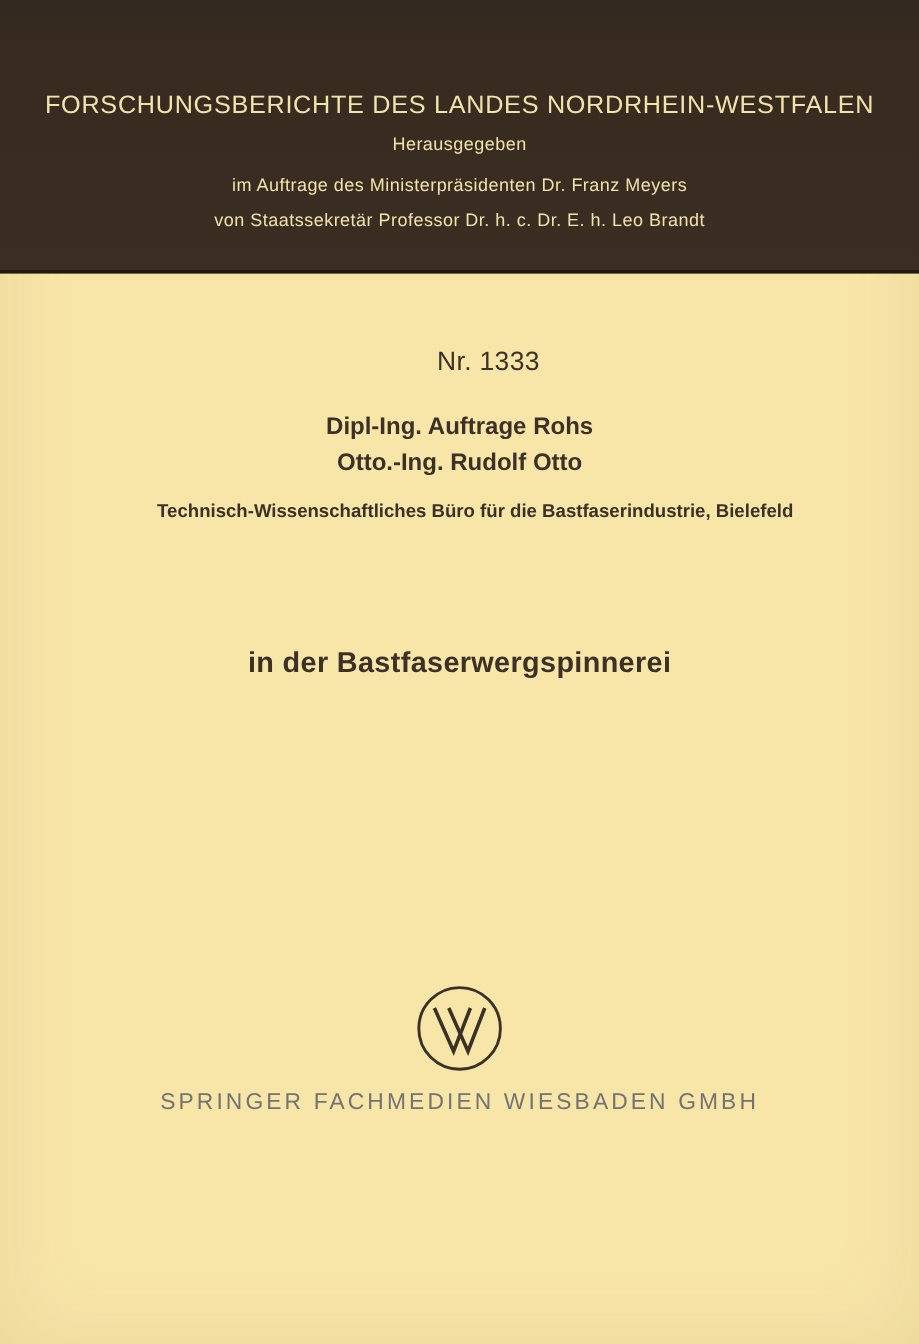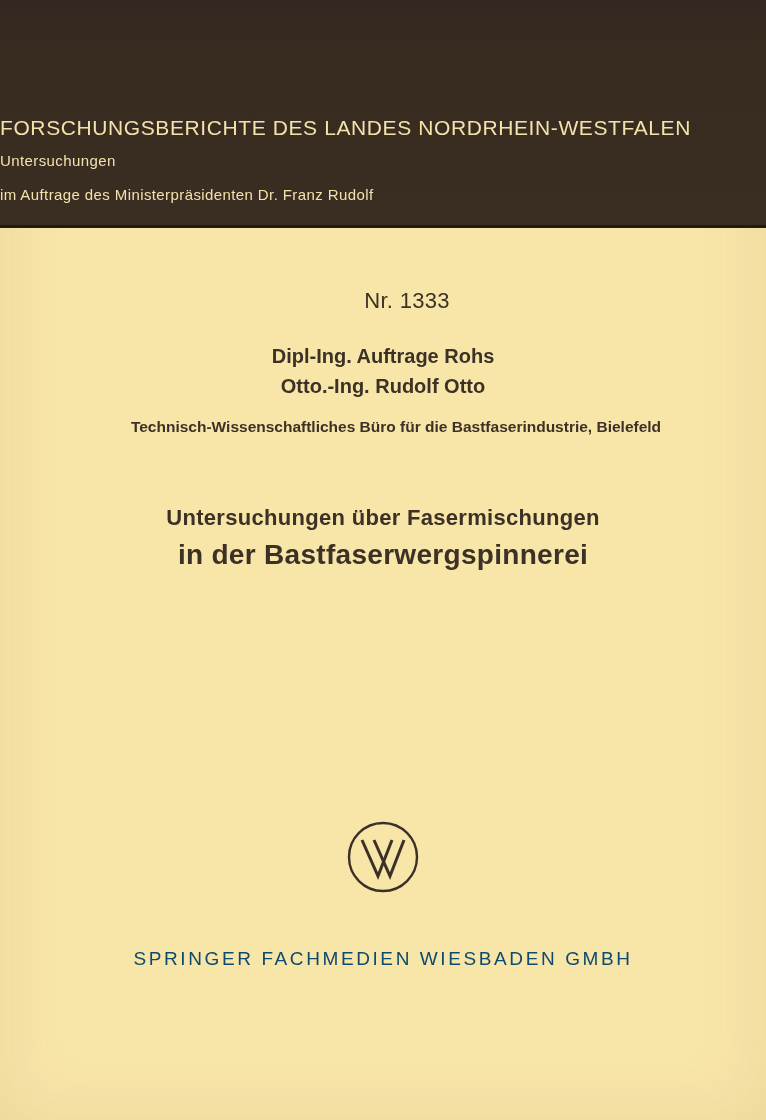--- a/index.html
+++ b/index.html
@@ -23,24 +23,23 @@
     top: 0; left: 0;
     width: 100%;
     height: 225px;
     background: linear-gradient(#332820, #372b20 18%, #3a2d22);
     border-bottom: 3px solid #211a11;
   }
   .band .txt {
     position: absolute;
     left: 0;
     width: 100%;
-    text-align: left;
+    text-align: center;
     white-space: nowrap;
     color: #f2e2ac;
-    margin-top: 40px;
   }
   .series-title {
     top: 76px;
     font-size: 21px;
     font-weight: 500;
     letter-spacing: 0.6px;
   }
   .ed-label   { top: 112px; font-size: 15px; letter-spacing: 0.4px; }
   .ed-line1   { top: 146px; font-size: 15px; letter-spacing: 0.4px; }
   .ed-line2   { top: 175px; font-size: 15px; letter-spacing: 0.4px; }
@@ -52,59 +51,59 @@
     width: 100%;
     text-align: center;
     white-space: nowrap;
     color: #3b3126;
   }
   .report-number { top: 288px; font-size: 22px; font-weight: 400; letter-spacing: 0.3px; margin-left: 24px; }
   .author-1      { top: 345px; font-size: 20px; font-weight: 700; }
   .author-2      { top: 375px; font-size: 20px; font-weight: 700; }
   .affiliation   { top: 418px; font-size: 15.5px; font-weight: 700; padding-left: 13px; }
   .title-line1   { top: 505px; font-size: 22px; font-weight: 700; letter-spacing: 0.3px; }
-  .title-line2   { top: 539px; font-size: 28px; font-weight: 700; letter-spacing: 0.3px; }
+  .title-line2   { top: 539px; font-size: 24px; font-weight: 700; letter-spacing: 0.3px; }
 
   
   .logo-wrap {
     position: absolute;
     top: 819px;
     left: 0;
     width: 100%;
     text-align: center;
   }
   .logo-wrap svg { display: inline-block; }
   .publisher-name {
-    top: 948px;
+    top: 908px;
     font-size: 19px;
     font-weight: 400;
     letter-spacing: 2.6px;
-    color: #0c4a6e;
+    color: #737373;
   }
 </style>
 </head>
 <body>
 
 <div class="cover">
 
   <div class="band">
     <div class="txt series-title">FORSCHUNGSBERICHTE DES LANDES NORDRHEIN-WESTFALEN</div>
-    <div class="txt ed-label">Untersuchungen</div>
-    <div class="txt ed-line1">im Auftrage des Ministerpräsidenten Dr. Franz Rudolf</div>
+    <div class="txt ed-label">Herausgegeben</div>
+    <div class="txt ed-line1">im Auftrage des Ministerpräsidenten Dr. Franz Meyers</div>
+    <div class="txt ed-line2">von Staatssekretär Professor Dr. h. c. Dr. E. h. Leo Brandt</div>
   </div>
 
   <div class="body-txt report-number">Nr. 1333</div>
 
   <div class="body-txt author-1">Dipl-Ing. Auftrage Rohs</div>
 
   <div class="body-txt author-2">Otto.-Ing. Rudolf Otto</div>
 
   <div class="body-txt affiliation">Technisch-Wissenschaftliches Büro für die Bastfaserindustrie, Bielefeld</div>
 
-  <div class="body-txt title-line1">Untersuchungen über Fasermischungen</div>
 
   <div class="body-txt title-line2">in der Bastfaserwergspinnerei</div>
 
   <div class="logo-wrap">
     <svg width="76" height="76" viewBox="0 0 76 76" xmlns="http://www.w3.org/2000/svg">
       <circle cx="38" cy="38" r="34" fill="none" stroke="#3b3126" stroke-width="2.4"></circle>
       <polyline points="17,21 33,57 47,21" fill="none" stroke="#3b3126" stroke-width="3"></polyline>
       <polyline points="29,21 45,57 59,21" fill="none" stroke="#3b3126" stroke-width="3"></polyline>
     </svg>
   </div>

